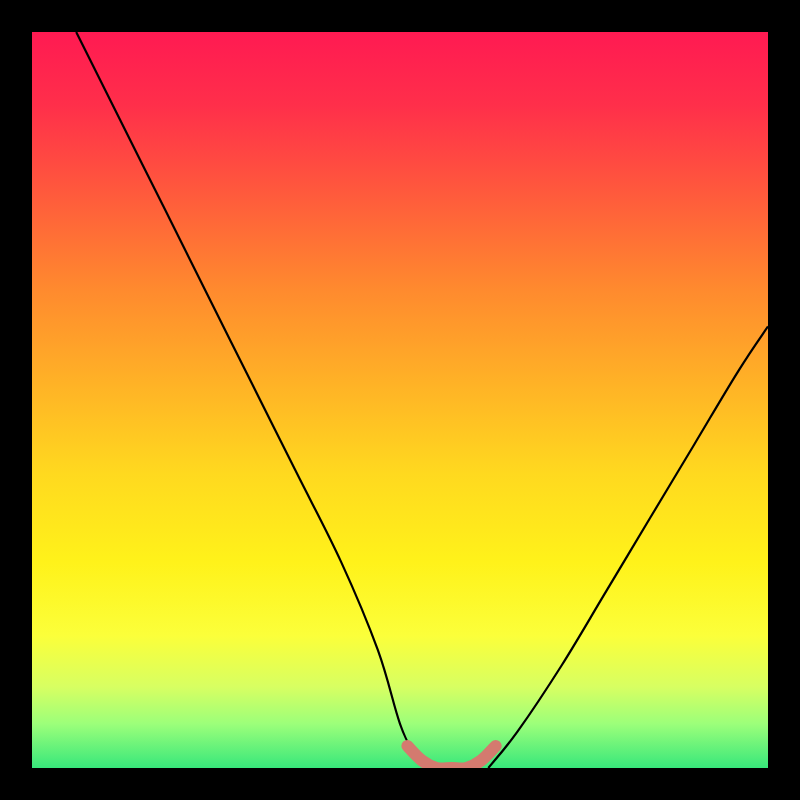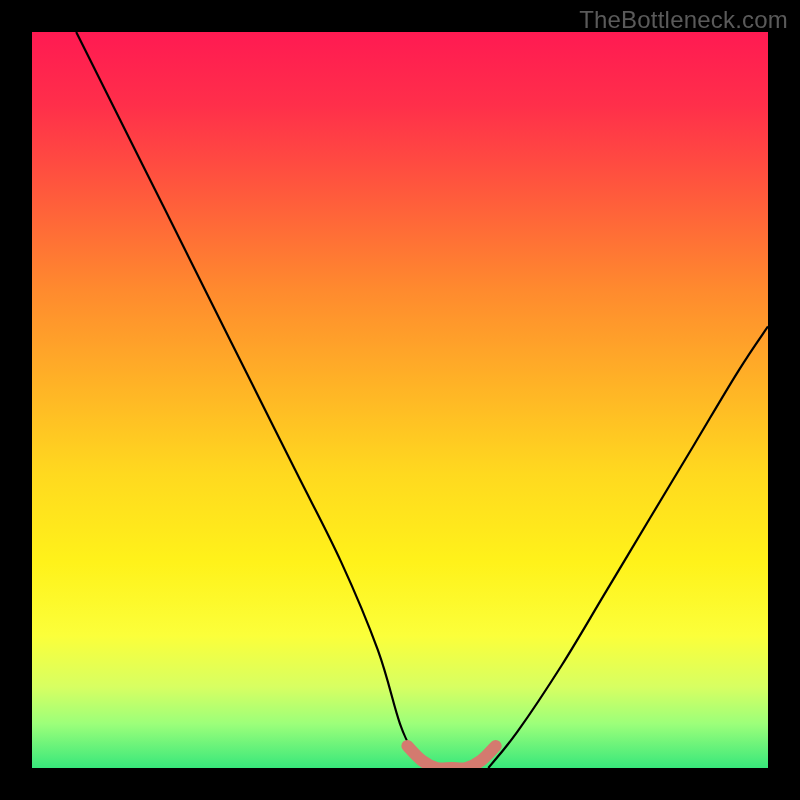--- a/index.html
+++ b/index.html
@@ -57,21 +57,20 @@
   svg.curves {
     position: absolute;
     inset: 0;
   }
 </style>
 </head>
 <body>
 
 <div class="frame">
 
-  <div class="watermark">TheBottleneck.com</div>
 
   <div class="plot-area">
     <div class="gradient-bg"></div>
 
     <svg class="curves" viewBox="0 0 736 736" preserveAspectRatio="none">
       <path id="curve-left" fill="none" stroke="#000" stroke-width="2.2" d="M 44.2 0.0 C 52.1 15.9, 72.4 56.5, 88.3 88.3 C 104.2 120.1, 116.6 144.8, 132.5 176.6 C 148.4 208.4, 160.7 233.2, 176.6 265.0 C 192.5 296.8, 204.9 321.5, 220.8 353.3 C 236.7 385.1, 249.1 409.8, 265.0 441.6 C 280.9 473.4, 294.5 498.1, 309.1 529.9 C 323.7 561.7, 335.3 589.1, 345.9 618.2 C 356.5 647.4, 361.4 673.3, 368.0 691.8 C 374.6 710.4, 377.4 713.3, 382.7 721.3 C 388.0 729.2, 394.8 733.4, 397.4 736.0"></path>
       <path id="curve-right" fill="none" stroke="#000" stroke-width="2.2" d="M 456.3 736.0 C 461.6 729.4, 472.5 717.7, 485.8 699.2 C 499.0 680.7, 514.0 658.1, 529.9 633.0 C 545.8 607.8, 558.2 585.9, 574.1 559.4 C 590.0 532.9, 602.3 512.3, 618.2 485.8 C 634.1 459.3, 646.5 438.7, 662.4 412.2 C 678.3 385.7, 693.3 359.8, 706.6 338.6 C 719.8 317.4, 730.7 302.3, 736.0 294.4"></path>
       <path id="highlight" fill="none" stroke="#d47a6f" stroke-width="12" stroke-linecap="round" stroke-linejoin="round" d="M 375.4 713.9 C 378.0 716.6, 384.8 724.7, 390.1 728.6 C 395.4 732.6, 399.5 734.7, 404.8 736.0 C 410.1 737.3, 414.2 736.0, 419.5 736.0 C 424.8 736.0, 428.9 737.3, 434.2 736.0 C 439.5 734.7, 443.7 732.6, 449.0 728.6 C 454.3 724.7, 461.0 716.6, 463.7 713.9"></path>
     </svg>
   </div>

